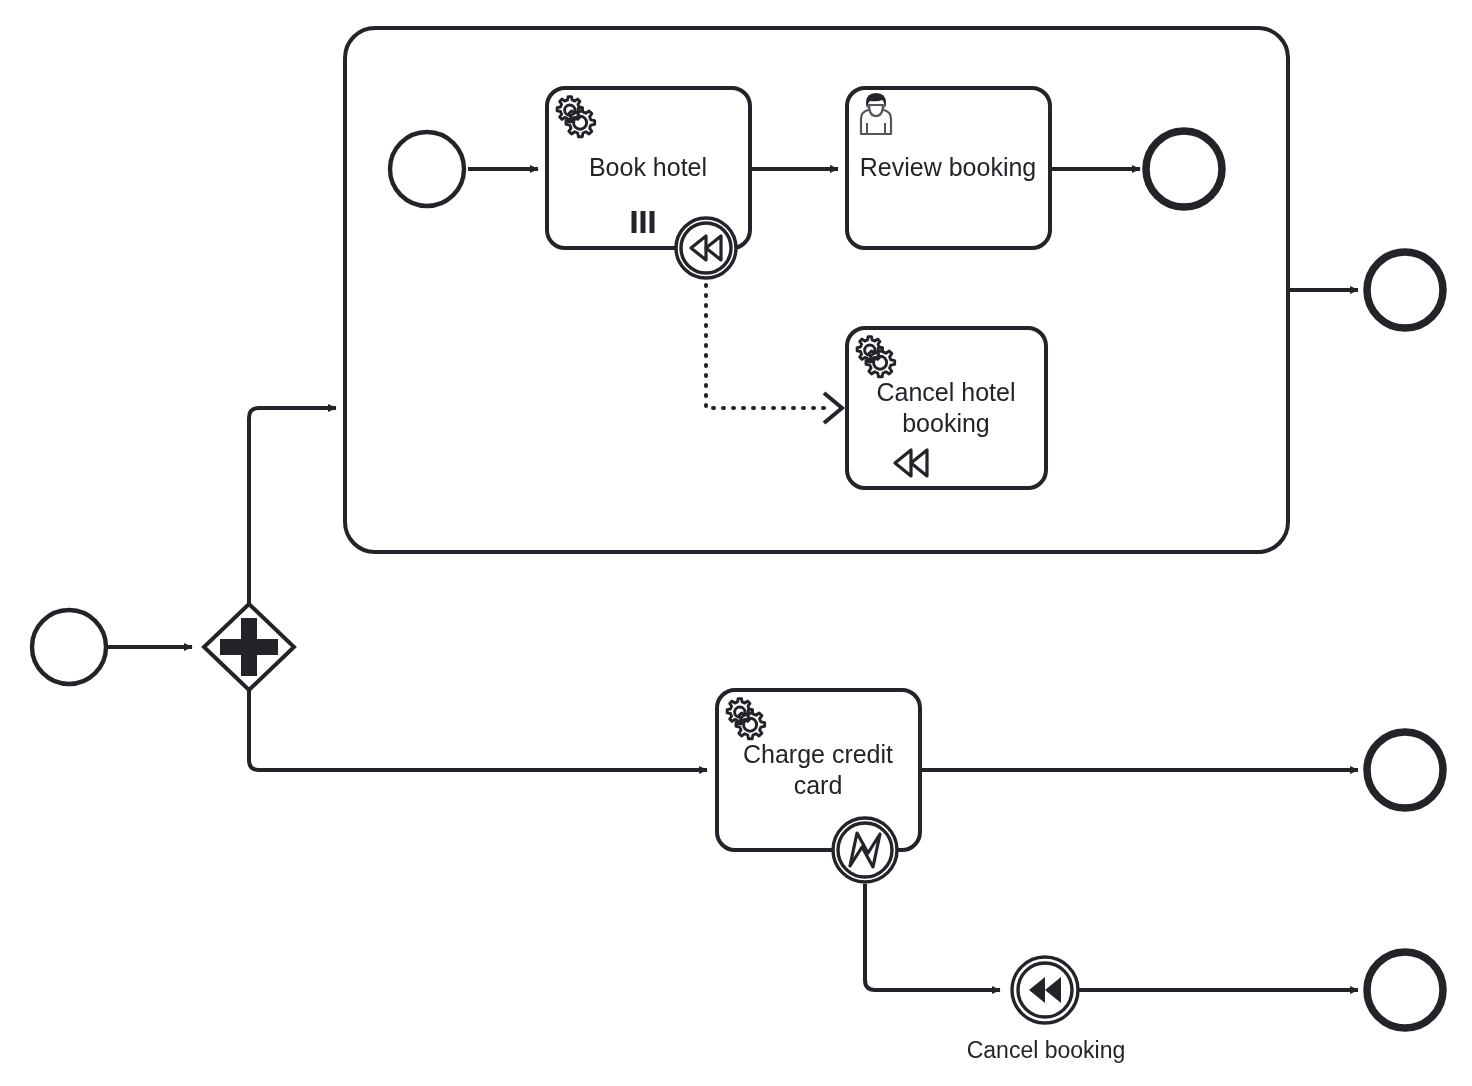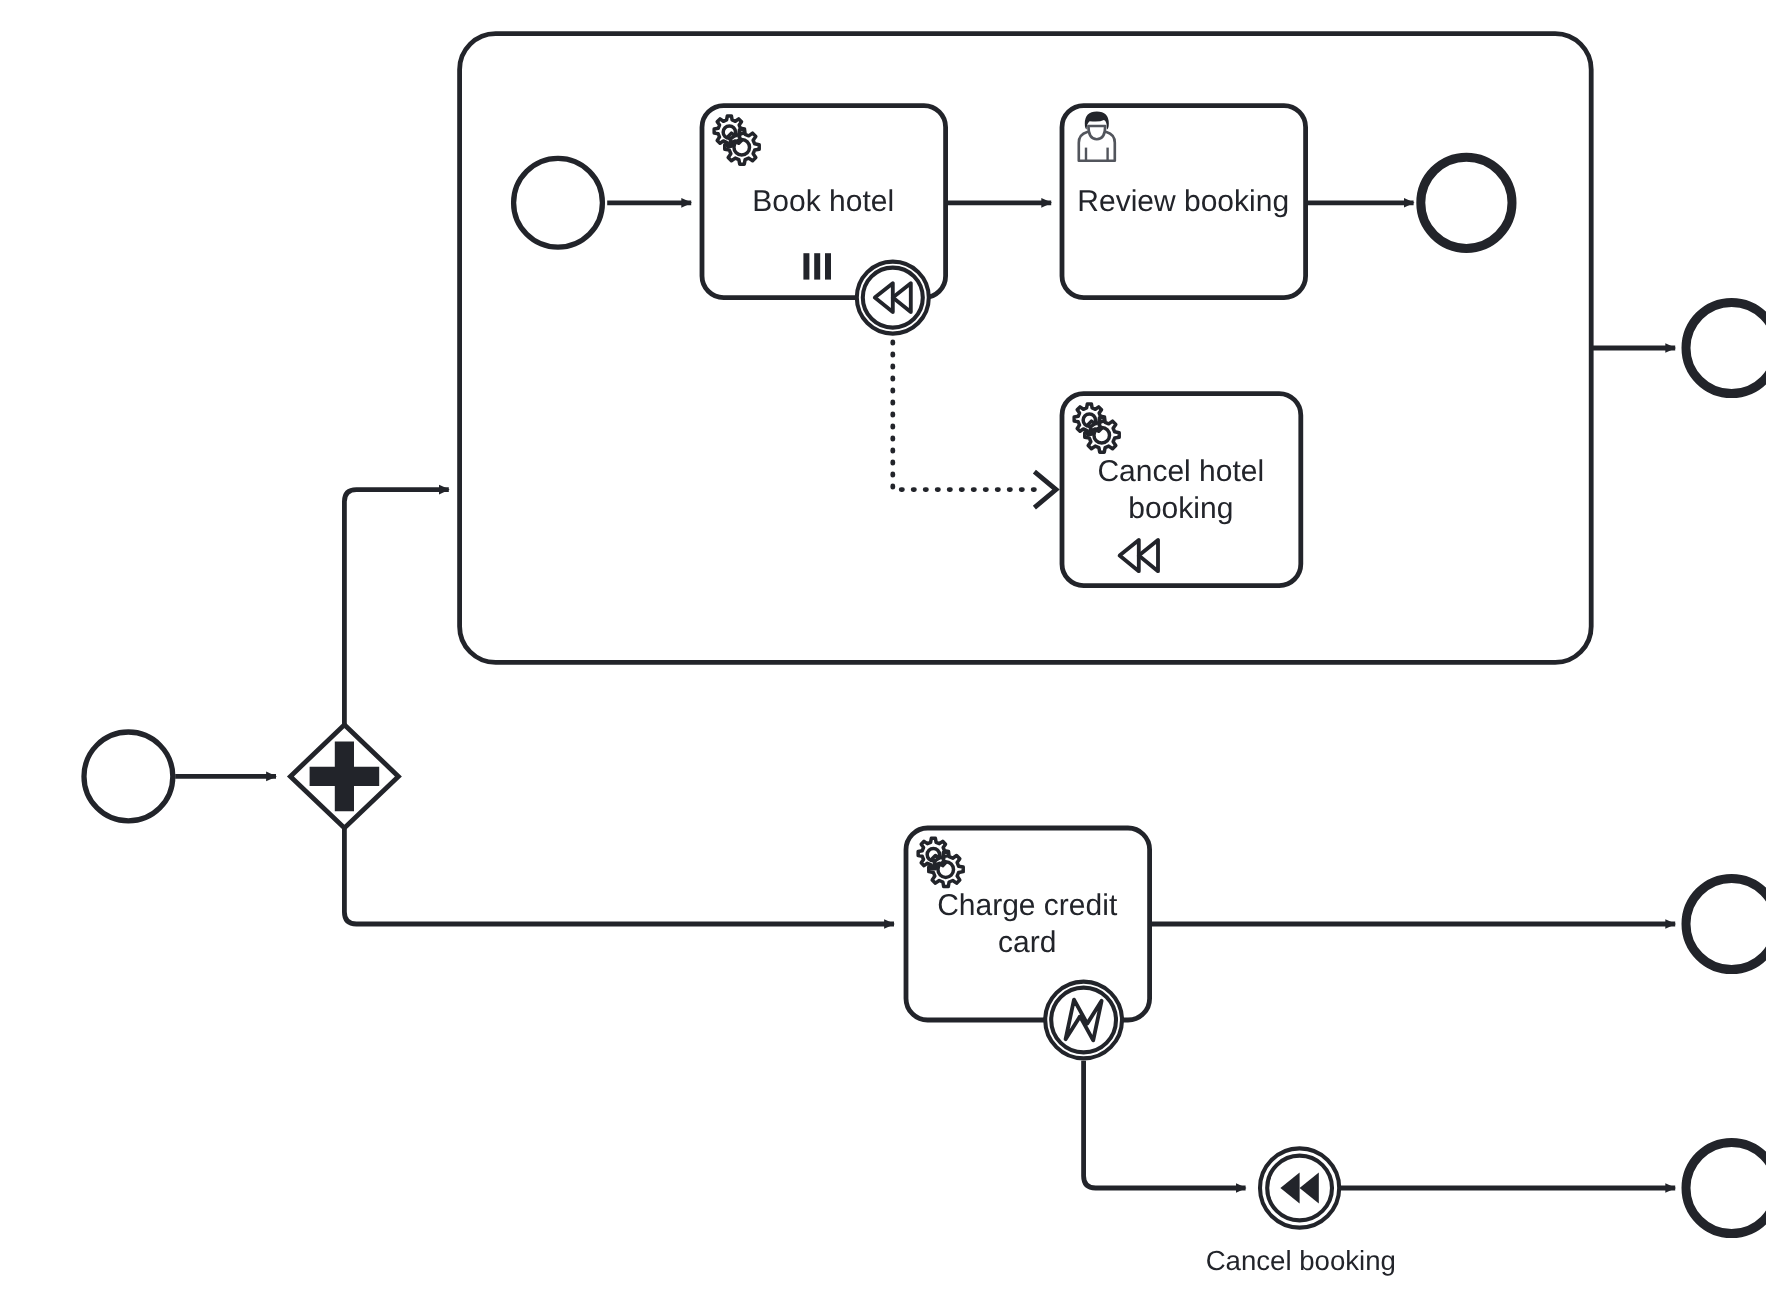--- a/index.html
+++ b/index.html
@@ -11,21 +11,20 @@
     width: 1472px;
     height: 1086px;
     font-family: "Liberation Sans", sans-serif;
     overflow: hidden;
   }
   #canvas {
     position: relative;
     width: 1192px;
     height: 1086px;
     background: #ffffff;
-    margin-left: 38px;
   }
   svg#diagram {
     display: block;
     width: 1472px;
     height: 1086px;
   }
   .event-thin {
     fill: #ffffff;
     stroke: #22242A;
     stroke-width: 4.4;

